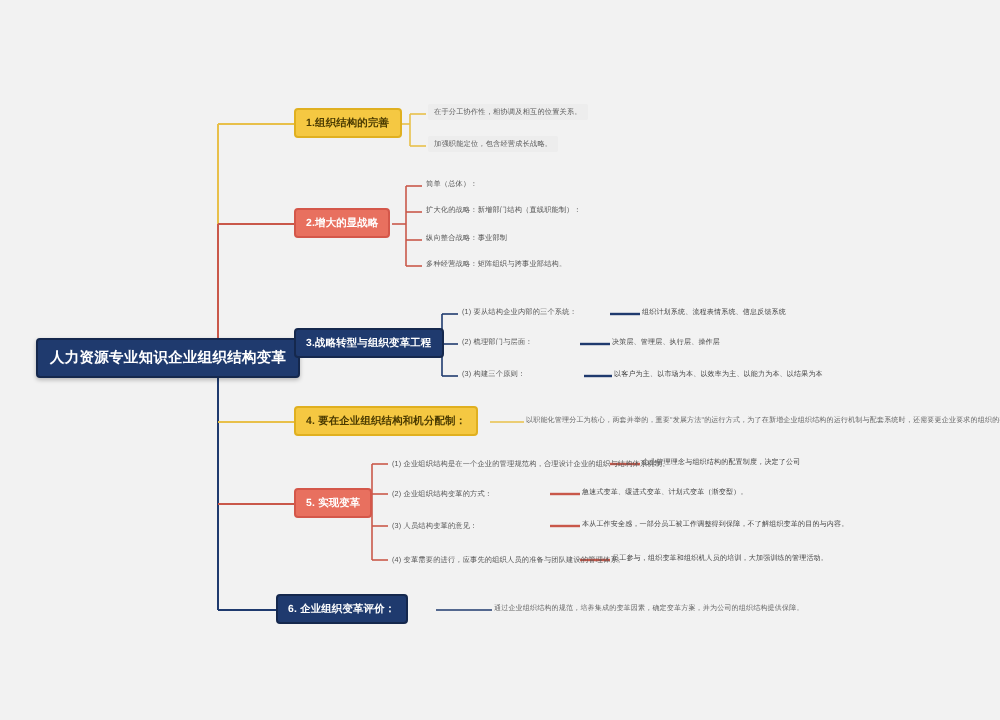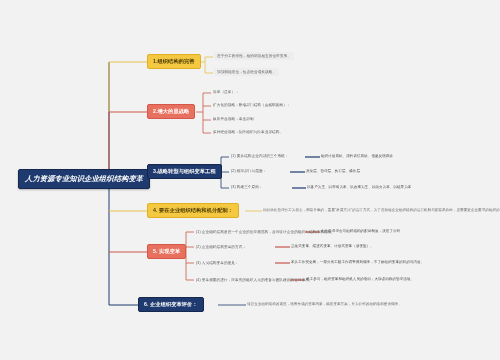--- a/index.html
+++ b/index.html
@@ -16,21 +16,20 @@
   .node{position:absolute;box-sizing:border-box;white-space:nowrap;}
 
   
   .root{
     background:#1f3a6e;color:#ffffff;
     border:1px solid #15284d;
     font-size:7.2px;font-weight:bold;
     padding:4px 6px;border-radius:2px;
     letter-spacing:.2px;
     box-shadow:0 1px 2px rgba(0,0,0,.25);
-    font-style:italic;
   }
 
   
   .branch{
     font-size:5.2px;font-weight:bold;
     padding:3px 5px;border-radius:2px;
     letter-spacing:.1px;
   }
   .branch.yellow{background:#f5c842;color:#4a3a00;border:1px solid #e0b020;}
   .branch.red{background:#e8705f;color:#ffffff;border:1px solid #d4574a;}

